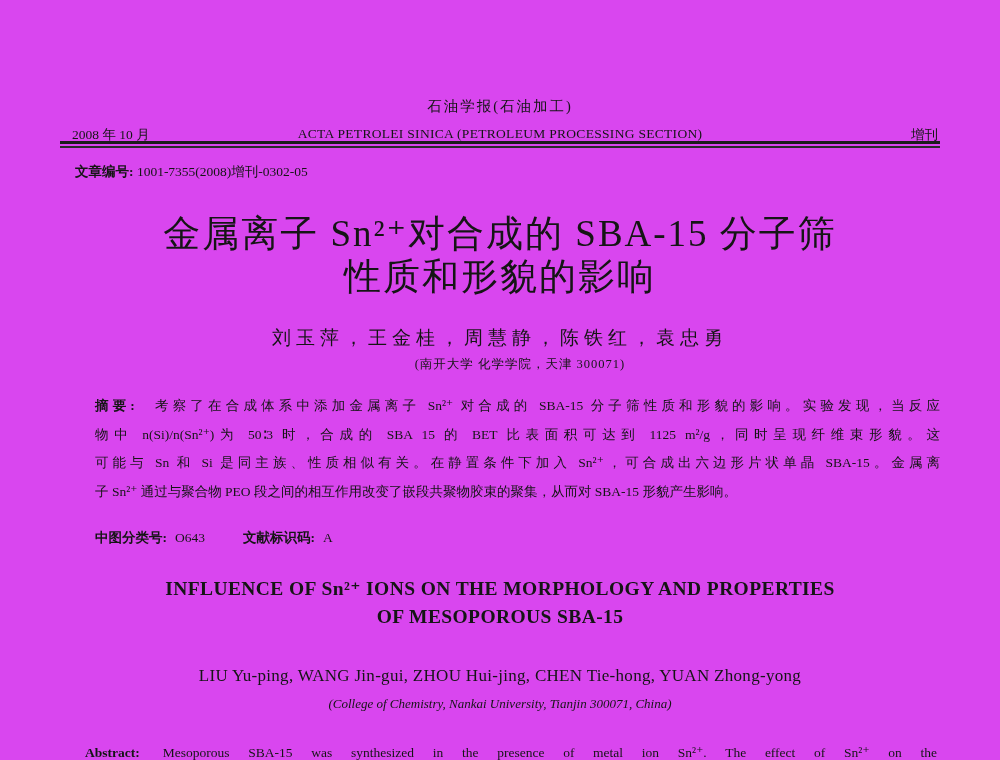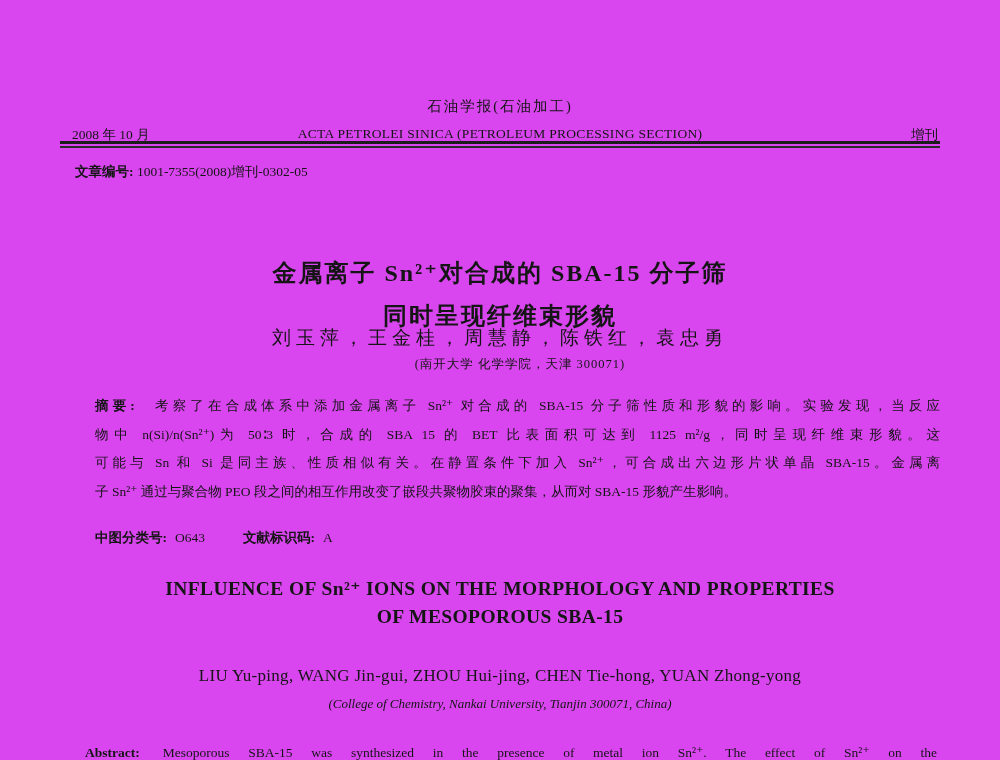--- a/index.html
+++ b/index.html
@@ -18,21 +18,21 @@
   .header-row{top:126px;left:60px;width:880px;font-size:13.5px;}
   .header-date{position:absolute;left:12px;top:0;}
   .header-en{position:absolute;left:0;width:100%;text-align:center;letter-spacing:0.3px;}
   .header-issue{position:absolute;right:2px;top:0;}
   .rule-thick{top:141px;left:60px;width:880px;height:3px;background:#1c1c1c;}
   .rule-thin{top:146px;left:60px;width:880px;height:1.5px;background:#2a2a2a;}
   
   .article-id{top:163px;left:75px;font-size:13.5px;}
   .lbl{font-weight:bold;}
   
-  .title-cn{font-size:24px;font-weight:bold;letter-spacing:2px;margin-top:48px;}
+  .title-cn{font-size:37px;font-weight:normal;letter-spacing:2px;}
   .title-cn-1{top:209px;}
   .title-cn-2{top:252px;}
   
   .authors-cn{top:325px;font-size:19px;letter-spacing:5px;}
   .affil-cn{top:356px;font-size:12.5px;letter-spacing:1px;margin-left:20px;}
   
   .abs-block{top:392px;left:95px;width:845px;font-size:13.5px;}
   .abs-line{line-height:28.5px;text-align:justify;text-align-last:justify;white-space:nowrap;}
   .abs-line.last{text-align-last:left;}
   .abs-line .lbl{margin-right:16px;}
@@ -66,21 +66,21 @@
 
   <div class="abs rule-thick"></div>
   <div class="abs rule-thin"></div>
 
   <div class="abs article-id">
     <span class="lbl">文章编号:</span>
     <span>1001-7355(2008)增刊-0302-05</span>
   </div>
 
   <div class="abs centered title-cn title-cn-1">金属离子 Sn²⁺对合成的 SBA-15 分子筛</div>
-  <div class="abs centered title-cn title-cn-2">同时呈现纤维束形貌</div>
+  <div class="abs centered title-cn title-cn-2">性质和形貌的影响</div>
 
   <div class="abs centered authors-cn">刘玉萍，王金桂，周慧静，陈铁红，袁忠勇</div>
   <div class="abs centered affil-cn">(南开大学 化学学院，天津 300071)</div>
 
   <div class="abs abs-block">
     <div class="abs-line">
       <span class="lbl">摘要:</span><span>考察了在合成体系中添加金属离子 Sn²⁺ 对合成的 SBA-15 分子筛性质和形貌的影响。实验发现，当反应</span>
     </div>
     <div class="abs-line">物中 n(Si)/n(Sn²⁺)为 50∶3 时，合成的 SBA 15 的 BET 比表面积可达到 1125 m²/g，同时呈现纤维束形貌。这</div>
     <div class="abs-line">可能与 Sn 和 Si 是同主族、性质相似有关。在静置条件下加入 Sn²⁺，可合成出六边形片状单晶 SBA-15。金属离</div>

